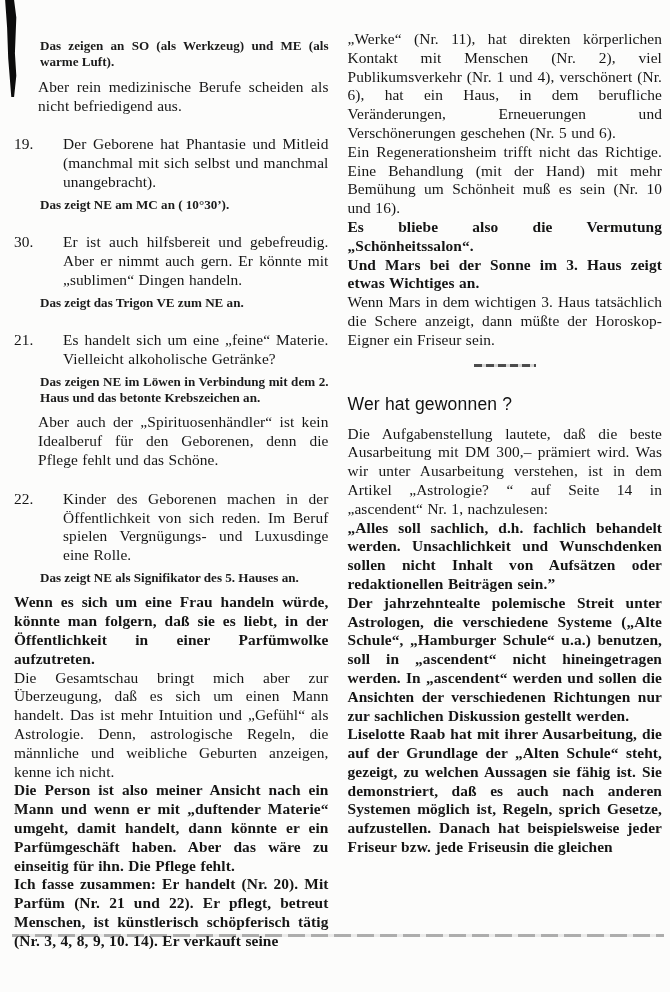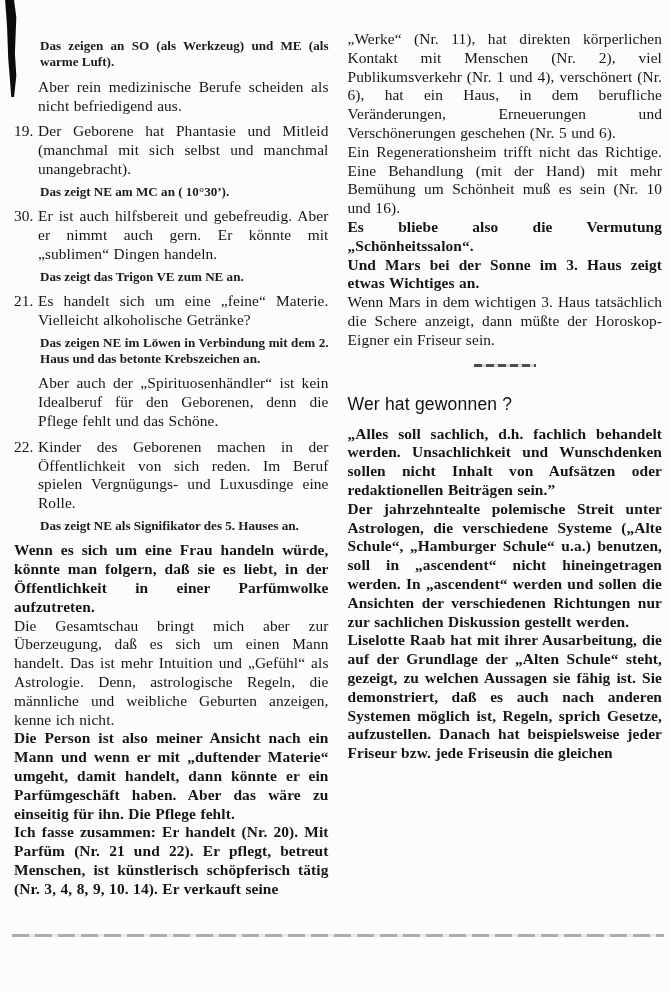--- a/index.html
+++ b/index.html
@@ -39,23 +39,24 @@
     line-height:16.4px;
     text-align:justify;
     font-weight:bold;
     color:#1b1b1b;
   }
   
   .note{font-weight:600;}
 
   .item{
     display:flex;
-    margin-top:7px;
+    margin-top:20px;
     font-size:15.4px;
     line-height:18.8px;
+    gap:25px;
   }
   .item .num{flex:none;width:24px;}
   .item .text{flex:1;text-align:justify;letter-spacing:.1px;word-spacing:.5px;}
 
   .divider{
     width:62px;height:3px;
     margin:14px auto 0 auto;
     background:repeating-linear-gradient(90deg,
       rgba(45,45,45,.85) 0 8px,
       rgba(45,45,45,.18) 8px 12px);
@@ -123,19 +124,20 @@
         <p class="body gap">Ich fasse zusammen: Er handelt (Nr. 20). Mit Parfüm (Nr. 21 und 22). Er pflegt, betreut Menschen, ist künstlerisch schöpferisch tätig (Nr. 3, 4, 8, 9, 10. 14). Er verkauft seine</p>
       </div>
     <div class="col col-right" id="col-right">
         <p class="body">„Werke“ (Nr. 11), hat direkten körperlichen Kontakt mit Menschen (Nr. 2), viel Publikumsverkehr (Nr. 1 und 4), verschönert (Nr. 6), hat ein Haus, in dem berufliche Veränderungen, Erneuerungen und Verschönerungen geschehen (Nr. 5 und 6).</p>
         <p class="body">Ein Regenerationsheim trifft nicht das Richtige. Eine Behandlung (mit der Hand) mit mehr Bemühung um Schönheit muß es sein (Nr. 10 und 16).</p>
         <p class="body gap">Es bliebe also die Vermutung „Schönheitssalon“.</p>
         <p class="body gap">Und Mars bei der Sonne im 3. Haus zeigt etwas Wichtiges an.</p>
         <p class="body">Wenn Mars in dem wichtigen 3. Haus tatsächlich die Schere anzeigt, dann müßte der Horoskop-Eigner ein Friseur sein.</p>
         <div class="divider"></div>
         <h2 class="q-heading">Wer hat gewonnen ?</h2>
+        <p class="body">Die Aufgabenstellung lautete, daß die beste Ausarbeitung mit DM 300,– prämiert wird. Was wir unter Ausarbeitung verstehen, ist in dem Artikel „Astrologie? “ auf Seite 14 in „ascendent“ Nr. 1, nachzulesen:</p>
         <p class="body gap">„Alles soll sachlich, d.h. fachlich behandelt werden. Unsachlichkeit und Wunschdenken sollen nicht Inhalt von Aufsätzen oder redaktionellen Beiträgen sein.”</p>
         <p class="body gap">Der jahrzehntealte polemische Streit unter Astrologen, die verschiedene Systeme („Alte Schule“, „Hamburger Schule“ u.a.) benutzen, soll in „ascendent“ nicht hineingetragen werden. In „ascendent“ werden und sollen die Ansichten der verschiedenen Richtungen nur zur sachlichen Diskussion gestellt werden.</p>
         <p class="body gap">Liselotte Raab hat mit ihrer Ausarbeitung, die auf der Grundlage der „Alten Schule“ steht, gezeigt, zu welchen Aussagen sie fähig ist. Sie demonstriert, daß es auch nach anderen Systemen möglich ist, Regeln, sprich Gesetze, aufzustellen. Danach hat beispielsweise jeder Friseur bzw. jede Friseusin die gleichen</p>
       </div>
   </div>
   <div class="bottom-line"></div>
 </div>
 
 </body></html>

